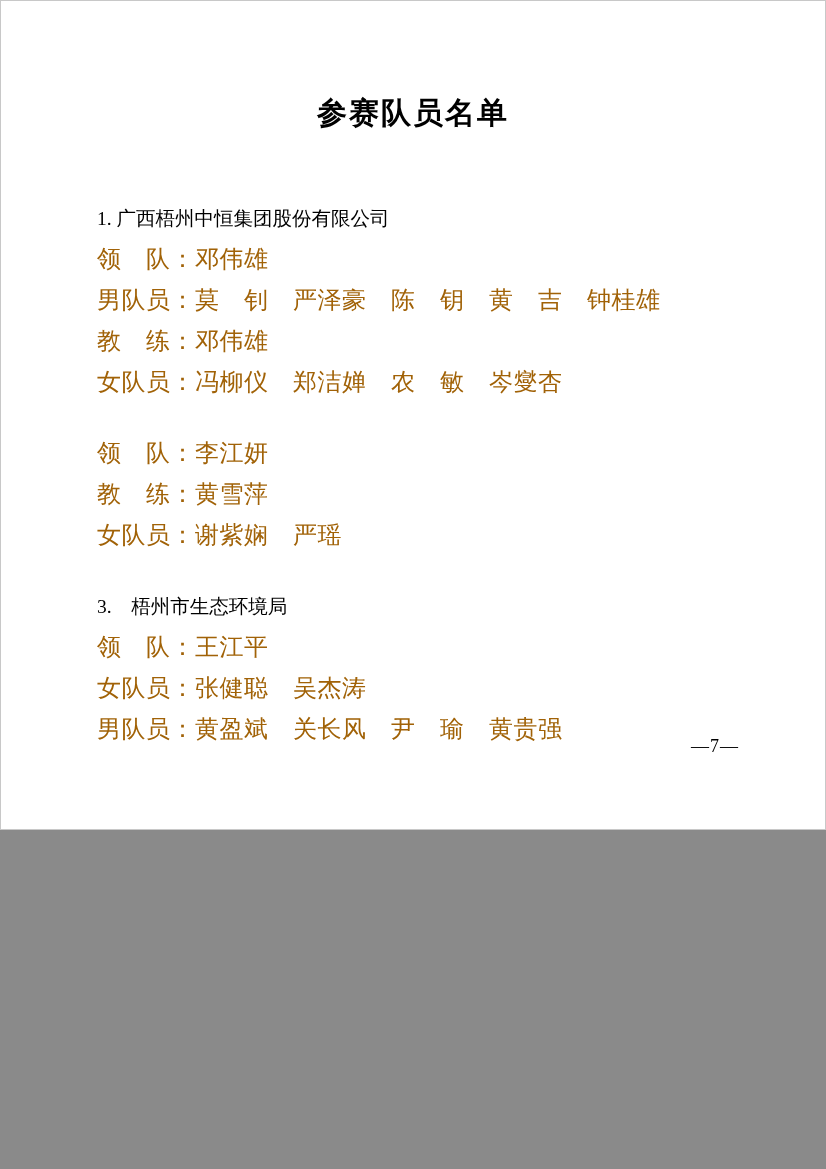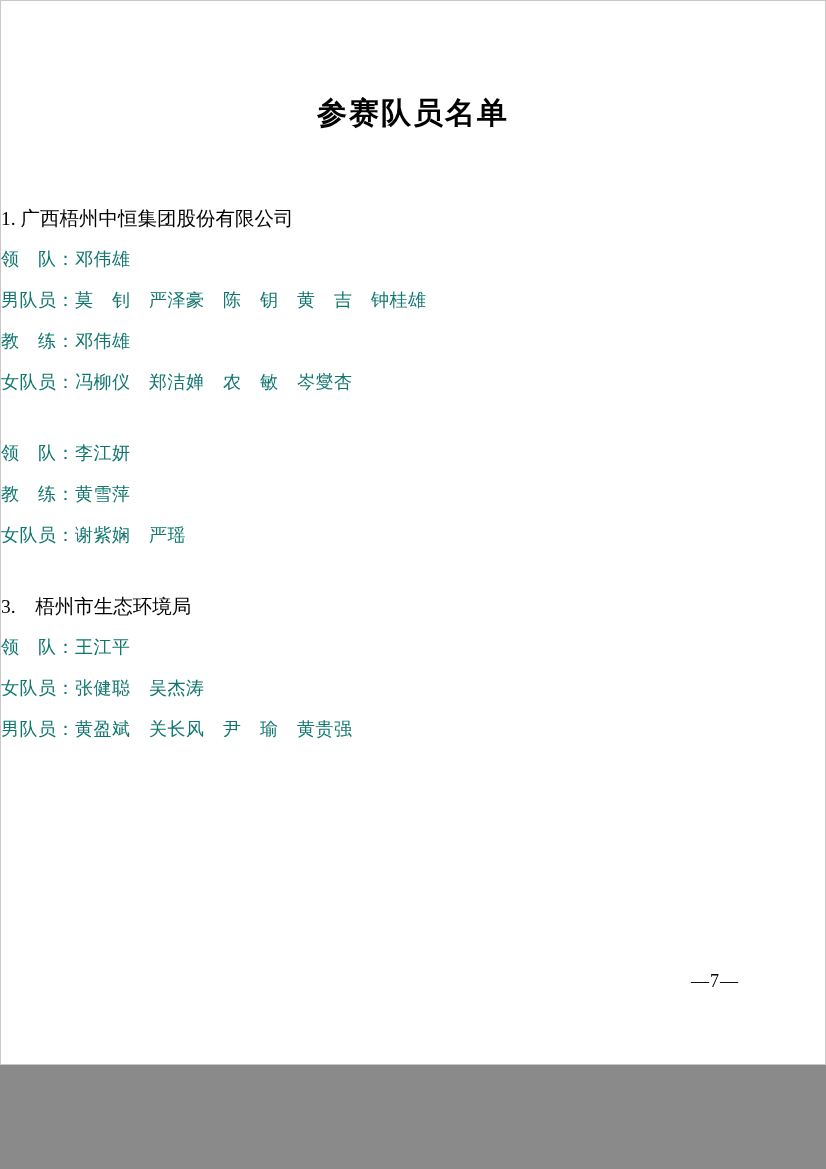--- a/index.html
+++ b/index.html
@@ -6,46 +6,47 @@
     margin: 0;
     padding: 0;
     background: #8a8a8a;
   }
   body {
     font-family: "Liberation Serif", "DejaVu Serif", serif;
   }
   .page {
     position: relative;
     width: 826px;
-    height: 1065px;
+    height: 830px;
     background: #ffffff;
     margin: 0 auto;
     box-sizing: border-box;
     border: 1px solid #c8c8c8;
     overflow: hidden;
   }
   .doc-title {
     text-align: center;
     font-size: 30px;
     font-weight: bold;
     letter-spacing: 2px;
     margin-top: 92px;
     color: #000;
   }
   .body-area {
     margin-top: 64px;
+    padding-left: 96px;
     padding-right: 90px;
   }
   .team-block {
     margin-bottom: 30px;
   }
   .line {
-    font-size: 18px;
+    font-size: 24px;
     line-height: 41px;
-    color: #0f766e;
+    color: #a16207;
     white-space: pre;
     letter-spacing: 0.5px;
     font-family: Liberation Serif, serif;
   }
   .team-name {
     font-size: 19.5px;
     line-height: 41px;
     white-space: pre;
   }
   .page-number {

